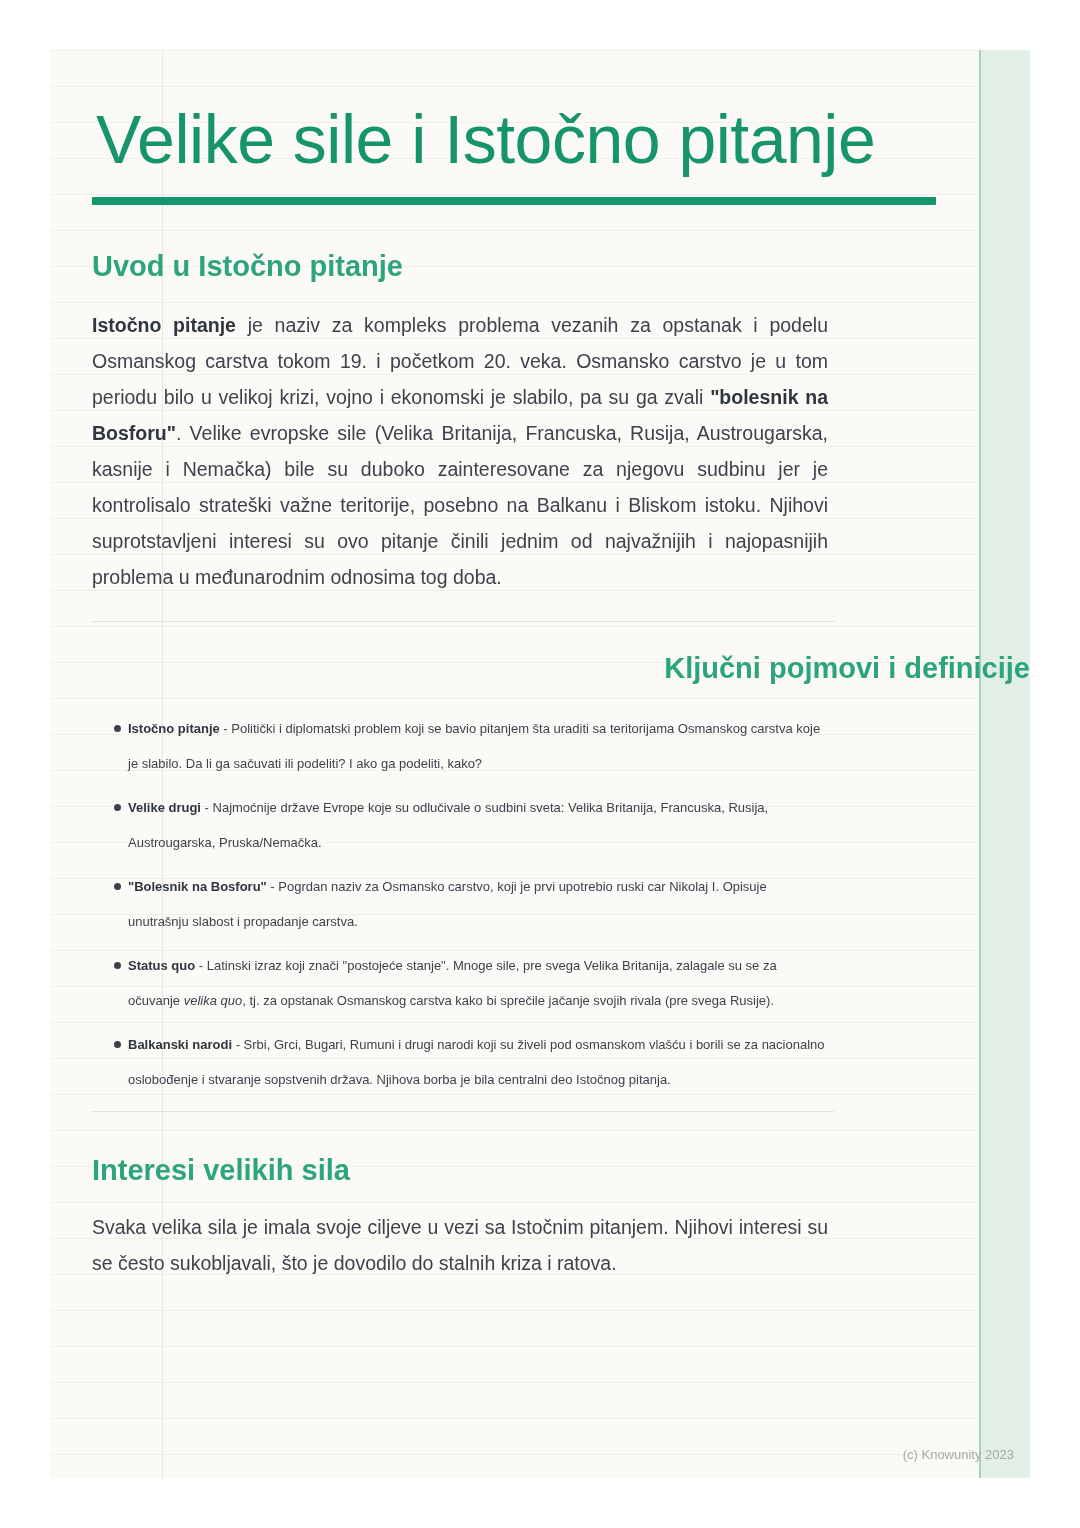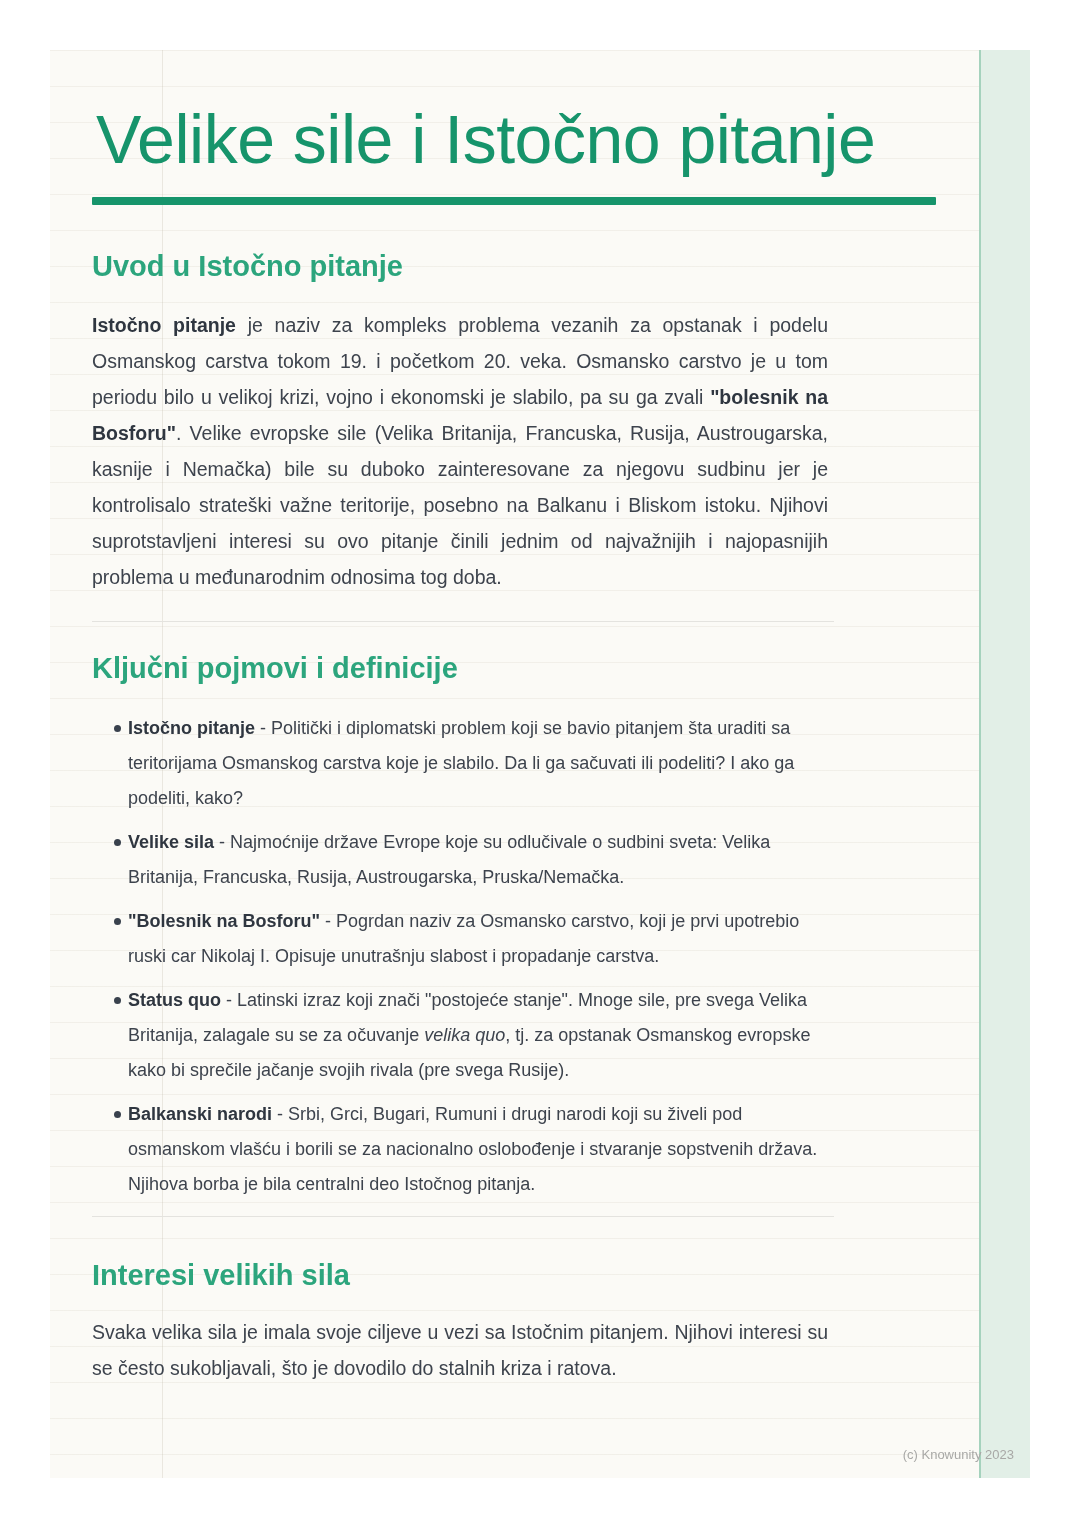--- a/index.html
+++ b/index.html
@@ -54,42 +54,42 @@
     background:var(--accent-dark);
     border-radius:1px;
   }
   h2{
     margin:0;
     font-size:29px;
     font-weight:700;
     color:var(--accent);
   }
   section#s1 h2{margin-top:45px;}
-  section#s2 h2{margin-top:30px;}
+  section#s2 h2{margin-top:30px;text-align:right;}
   section#s3 h2{margin-top:42px;}
   p.body{
     margin:24px 0 0;
     width:736px;
     font-size:19.5px;
     line-height:36px;
     text-align:justify;
     color:var(--body);
   }
   section#s3 p.body{margin-top:22px;}
   ul.defs{
     list-style:none;
     margin:26px 0 0;
     padding:0;
     width:736px;
   }
   ul.defs li{
     position:relative;
     padding-left:36px;
     margin-top:9px;
-    font-size:18px;
+    font-size:13px;
     line-height:35px;
     color:var(--body);
     text-align:left;
   }
   ul.defs li:first-child{margin-top:0;}
   ul.defs li::before{
     content:"";
     position:absolute;left:22px;top:14px;
     width:7px;height:7px;border-radius:50%;
     background:#39414d;
@@ -124,23 +124,23 @@
     <section id="s1">
       <h2>Uvod u Istočno pitanje</h2>
       <p class="body"><span class="b">Istočno pitanje</span><span> je naziv za kompleks problema vezanih za opstanak i podelu Osmanskog carstva tokom 19. i početkom 20. veka. Osmansko carstvo je u tom periodu bilo u velikoj krizi, vojno i ekonomski je slabilo, pa su ga zvali </span><span class="b">"bolesnik na Bosforu"</span><span>. Velike evropske sile (Velika Britanija, Francuska, Rusija, Austrougarska, kasnije i Nemačka) bile su duboko zainteresovane za njegovu sudbinu jer je kontrolisalo strateški važne teritorije, posebno na Balkanu i Bliskom istoku. Njihovi suprotstavljeni interesi su ovo pitanje činili jednim od najvažnijih i najopasnijih problema u međunarodnim odnosima tog doba.</span></p>
       <hr class="divider">
     </section>
 
     <section id="s2">
       <h2>Ključni pojmovi i definicije</h2>
       <ul class="defs">
           <li><span class="b">Istočno pitanje</span><span> - Politički i diplomatski problem koji se bavio pitanjem šta uraditi sa teritorijama Osmanskog carstva koje je slabilo. Da li ga sačuvati ili podeliti? I ako ga podeliti, kako?</span></li>
-          <li><span class="b">Velike sila</span><span> - Najmoćnije države Evrope koje su odlučivale o sudbini sveta: Velika Britanija, Francuska, Rusija, Austrougarska, Pruska/Nemačka.</span></li>
+          <li><span class="b">Velike drugi</span><span> - Najmoćnije države Evrope koje su odlučivale o sudbini sveta: Velika Britanija, Francuska, Rusija, Austrougarska, Pruska/Nemačka.</span></li>
           <li><span class="b">"Bolesnik na Bosforu"</span><span> - Pogrdan naziv za Osmansko carstvo, koji je prvi upotrebio ruski car Nikolaj I. Opisuje unutrašnju slabost i propadanje carstva.</span></li>
-          <li><span class="b">Status quo</span><span> - Latinski izraz koji znači "postojeće stanje". Mnoge sile, pre svega Velika Britanija, zalagale su se za očuvanje </span><span class="i">velika quo</span><span>, tj. za opstanak Osmanskog evropske kako bi sprečile jačanje svojih rivala (pre svega Rusije).</span></li>
+          <li><span class="b">Status quo</span><span> - Latinski izraz koji znači "postojeće stanje". Mnoge sile, pre svega Velika Britanija, zalagale su se za očuvanje </span><span class="i">velika quo</span><span>, tj. za opstanak Osmanskog carstva kako bi sprečile jačanje svojih rivala (pre svega Rusije).</span></li>
           <li><span class="b">Balkanski narodi</span><span> - Srbi, Grci, Bugari, Rumuni i drugi narodi koji su živeli pod osmanskom vlašću i borili se za nacionalno oslobođenje i stvaranje sopstvenih država. Njihova borba je bila centralni deo Istočnog pitanja.</span></li>
         </ul>
       <hr class="divider">
     </section>
 
     <section id="s3">
       <h2>Interesi velikih sila</h2>
       <p class="body"><span>Svaka velika sila je imala svoje ciljeve u vezi sa Istočnim pitanjem. Njihovi interesi su se često sukobljavali, što je dovodilo do stalnih kriza i ratova.</span></p>
     </section>
   </div>

